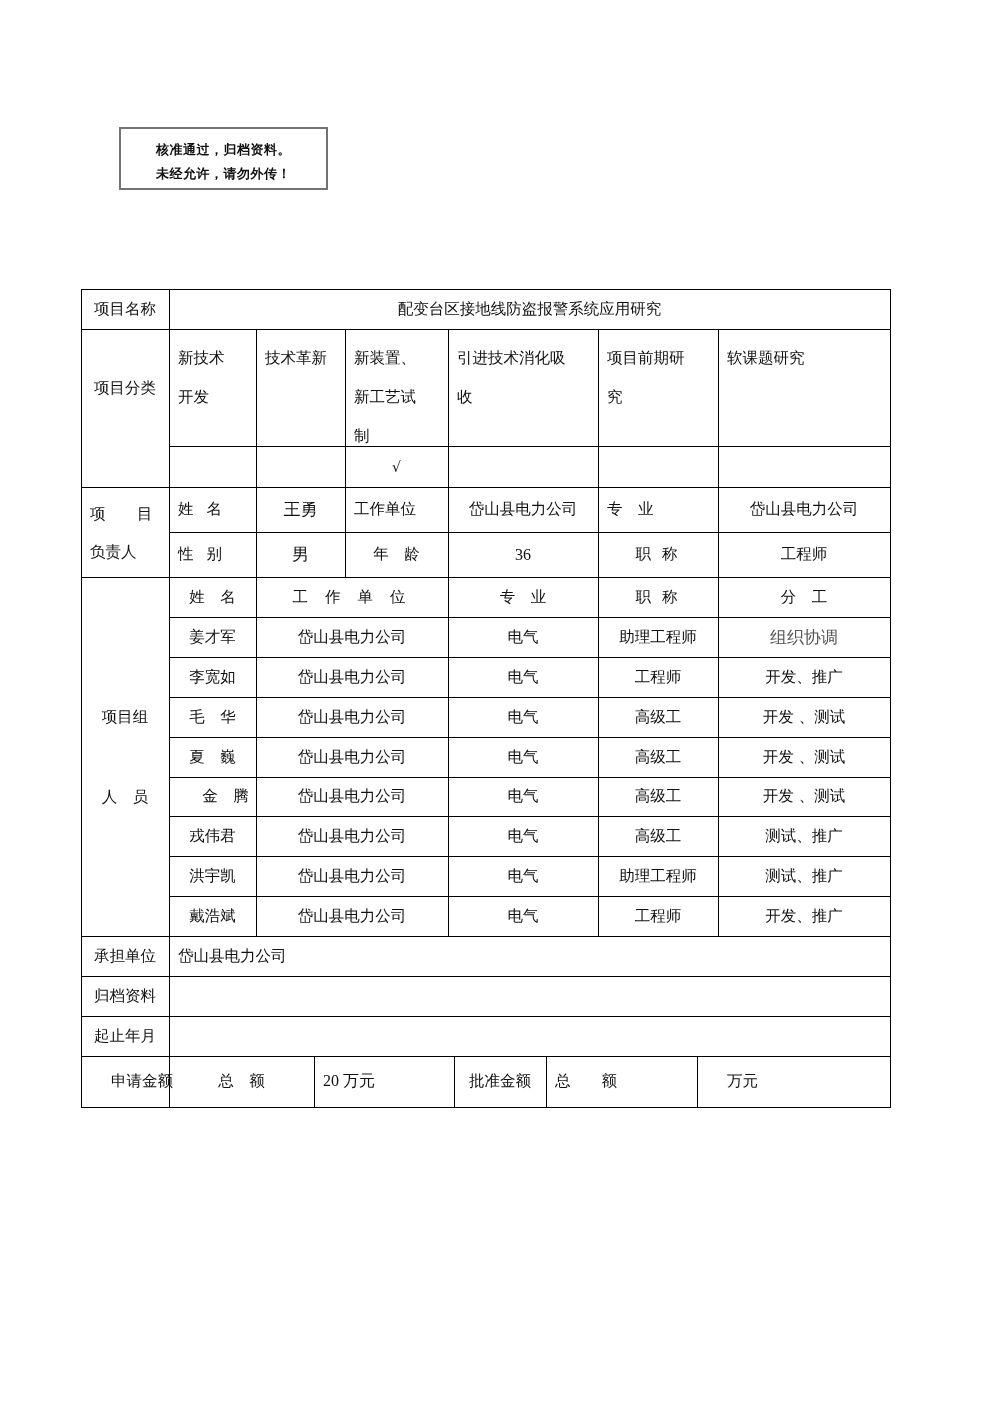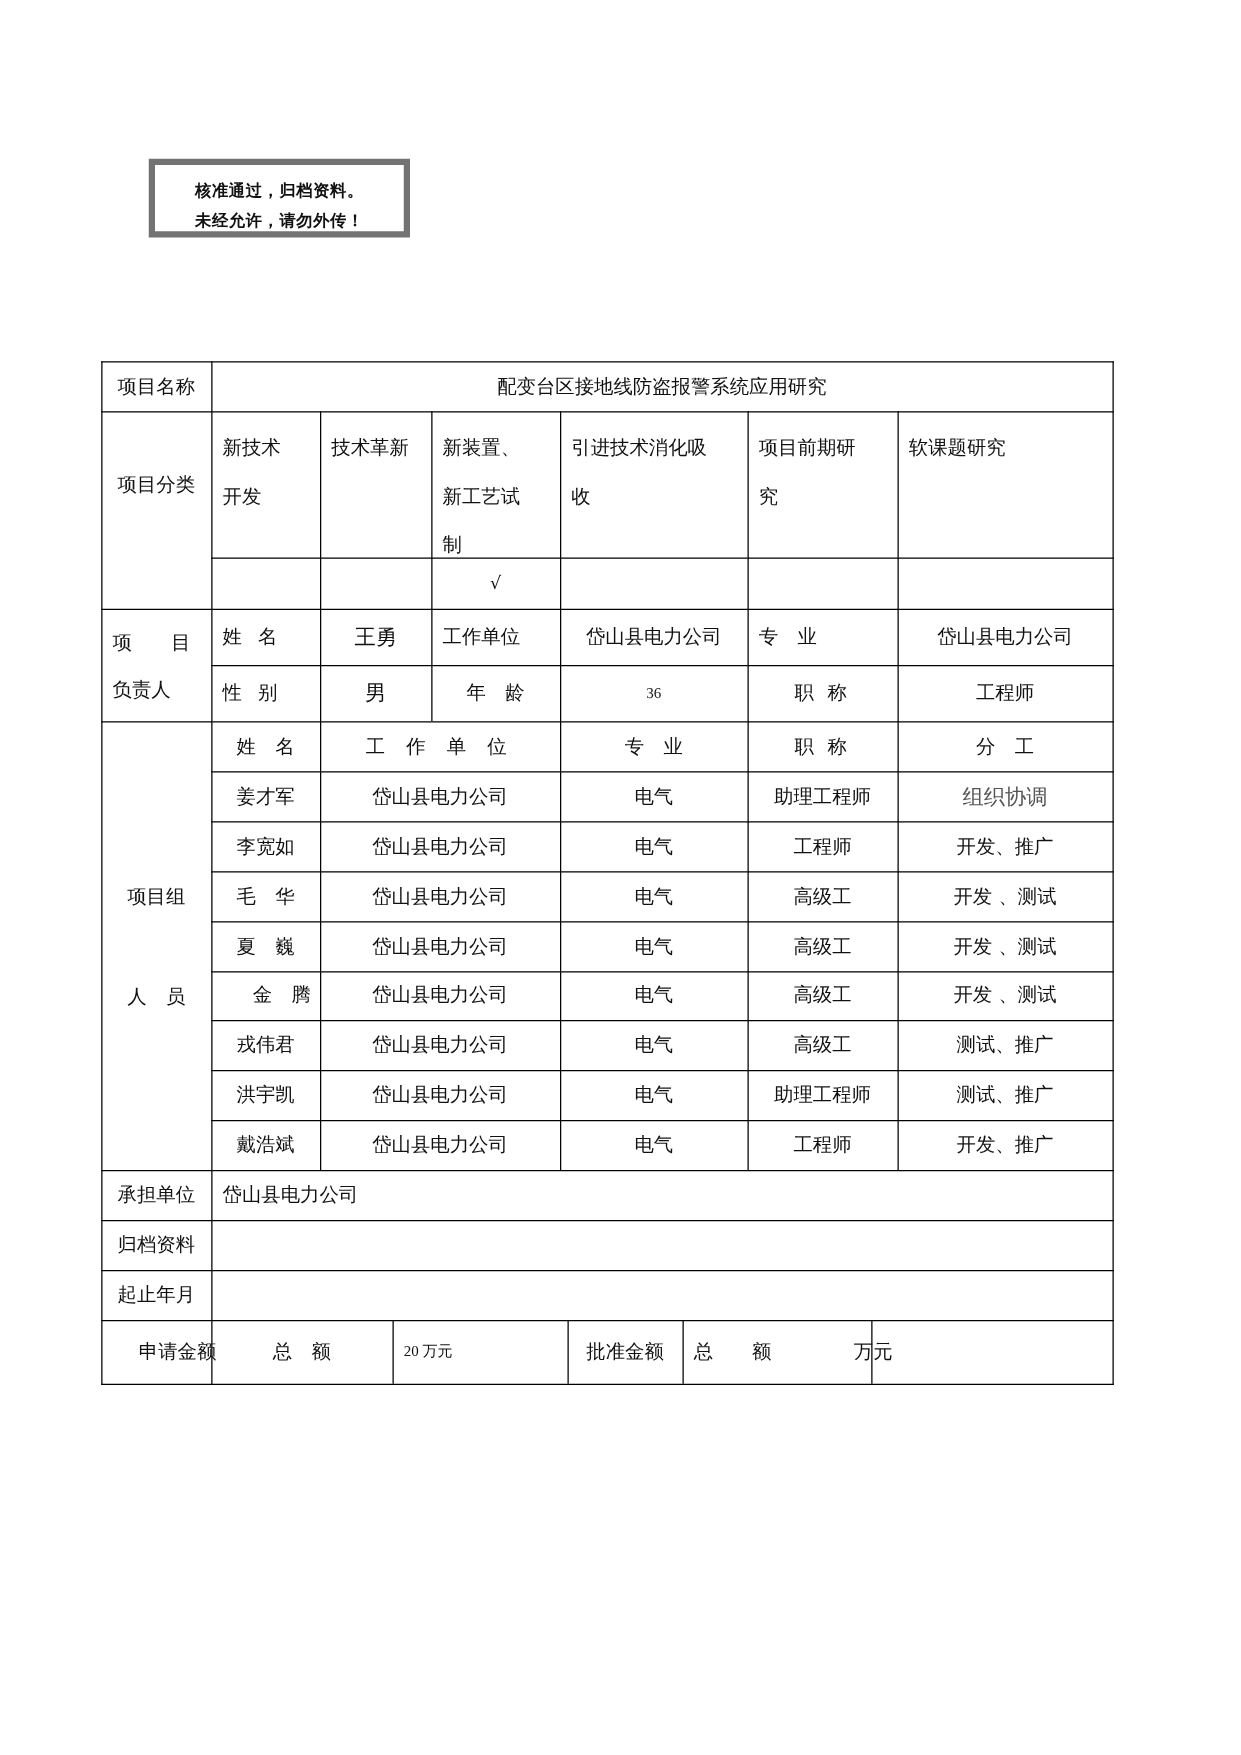--- a/index.html
+++ b/index.html
@@ -1,30 +1,30 @@
 <!DOCTYPE html>
 <html><head>
 <meta charset="utf-8">
 <style>
   html, body { margin: 0; padding: 0; background: #ffffff; }
   body { width: 993px; height: 1404px; position: relative; overflow: hidden;
          font-family: "DejaVu Sans", "Liberation Sans", sans-serif; color: #111; }
   .stamp { position: absolute; left: 119px; top: 127px; width: 209px; height: 63px;
-           border: 5px solid #737373; box-sizing: border-box; }
+           border: 2px solid #737373; box-sizing: border-box; }
   .stamp div { position: absolute; left: 0; width: 100%; text-align: center;
                font-size: 13px; font-weight: bold; color: #111; letter-spacing: 0.5px; }
   .stamp .l1 { top: 12px; }
   .stamp .l2 { top: 36px; }
 
   .grid { position: absolute; left: 0; top: 0; width: 993px; height: 1404px; }
   .cell { position: absolute; box-sizing: border-box; font-size: 15.5px; color: #111;
           display: flex; align-items: center; white-space: nowrap; }
   .c { justify-content: center; }
   .l { justify-content: flex-start; padding-left: 9px; }
-  .serif { font-family: "Liberation Serif", "DejaVu Serif", serif; font-size: 12px; }
+  .serif { font-family: "Liberation Serif", "DejaVu Serif", serif; font-size: 16px; }
   .gray { color: #555; font-size: 17px; }
   .hline { position: absolute; height: 1px; background: #000; }
   .vline { position: absolute; width: 1px; background: #000; }
   .multi { flex-direction: column; align-items: flex-start; justify-content: flex-start;
            padding-left: 9px; padding-top: 10px; line-height: 39px; }
 </style>
 </head>
 <body>
 
 <div class="stamp">
@@ -197,14 +197,14 @@
   <div class="cell c" style="left:81px;top:976px;width:88px;height:40px">归档资料</div>
   <div class="cell l" style="left:169px;top:976px;width:721px;height:40px"></div>
 
   <div class="cell c" style="left:81px;top:1016px;width:88px;height:40px">起止年月</div>
 
   <div class="cell c" style="left:98px;top:1056px;width:88px;height:51px">申请金额</div>
   <div class="cell c" style="left:169px;top:1056px;width:145px;height:51px;white-space:pre">总　额</div>
   <div class="cell l serif" style="left:314px;top:1056px;width:140px;height:51px">20 万元</div>
   <div class="cell c" style="left:454px;top:1056px;width:92px;height:51px">批准金额</div>
   <div class="cell l" style="left:546px;top:1056px;width:151px;height:51px;white-space:pre">总　　额</div>
-  <div class="cell l" style="left:657px;top:1056px;width:193px;height:51px;padding-left:26px">万元</div>
+  <div class="cell l" style="left:701px;top:1056px;width:193px;height:51px;padding-left:26px">万元</div>
 </div>
 
 </body></html>

